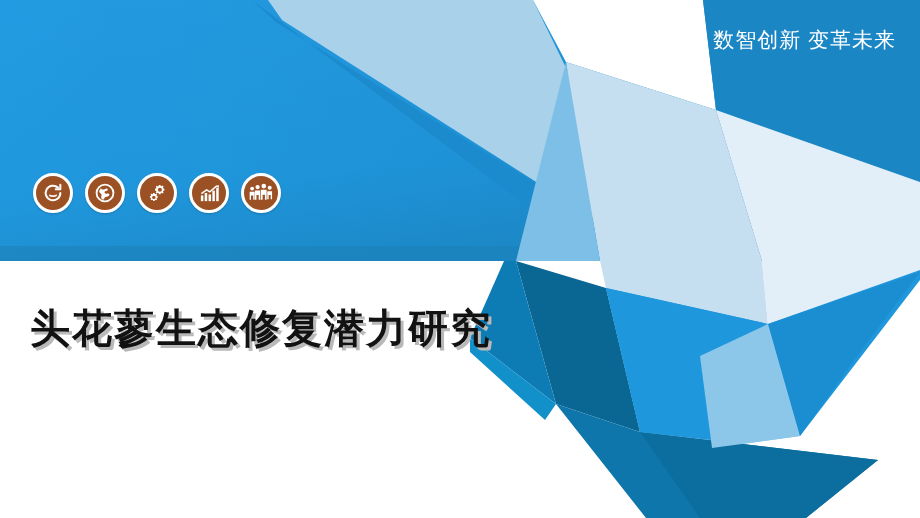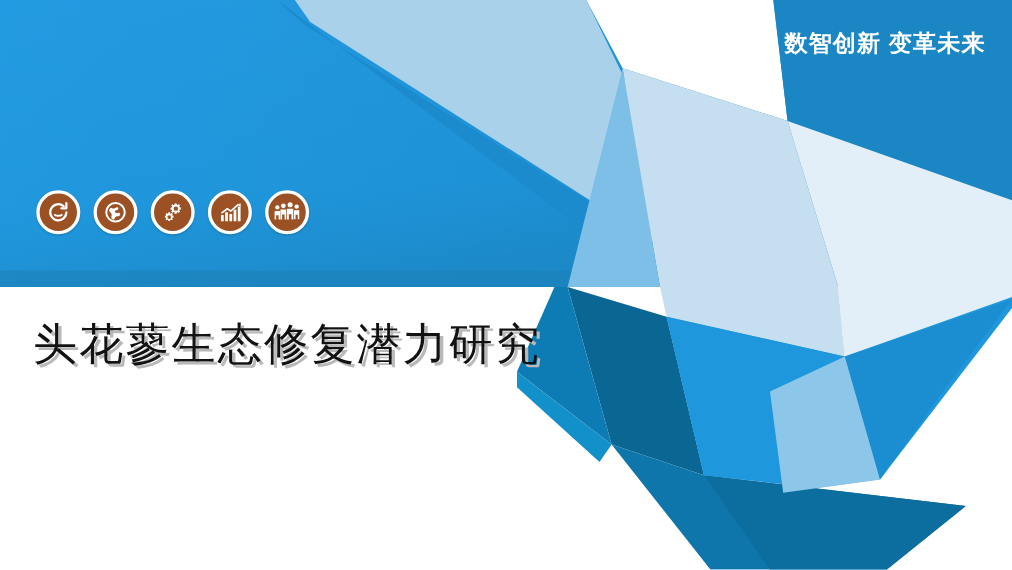--- a/index.html
+++ b/index.html
@@ -29,21 +29,21 @@
   
   #tagline {
     position: absolute;
     right: 24px;
     top: 28px;
     color: #ffffff;
     font-size: 21px;
     letter-spacing: 1px;
     line-height: 1.1;
     white-space: nowrap;
-    font-weight: 700;
+    font-weight: 400;
   }
   
   #icon-row {
     position: absolute;
     left: 33px;
     top: 173px;
     display: flex;
     gap: 12px;
     align-items: center;
   }
@@ -59,23 +59,23 @@
     justify-content: center;
     box-shadow: 0 1px 2px rgba(0,0,0,0.18);
   }
   .icon-badge svg {
     display: block;
   }
   
   #slide-title {
     position: absolute;
     left: 30px;
-    top: 290px;
+    top: 305px;
     font-size: 40px;
-    font-weight: normal;
+    font-weight: bold;
     color: #121212;
     letter-spacing: 2px;
     text-shadow: 3px 3px 0 #b9b9b9;
     white-space: nowrap;
     line-height: 1.15;
   }
 </style>
 </head>
 <body>
 

